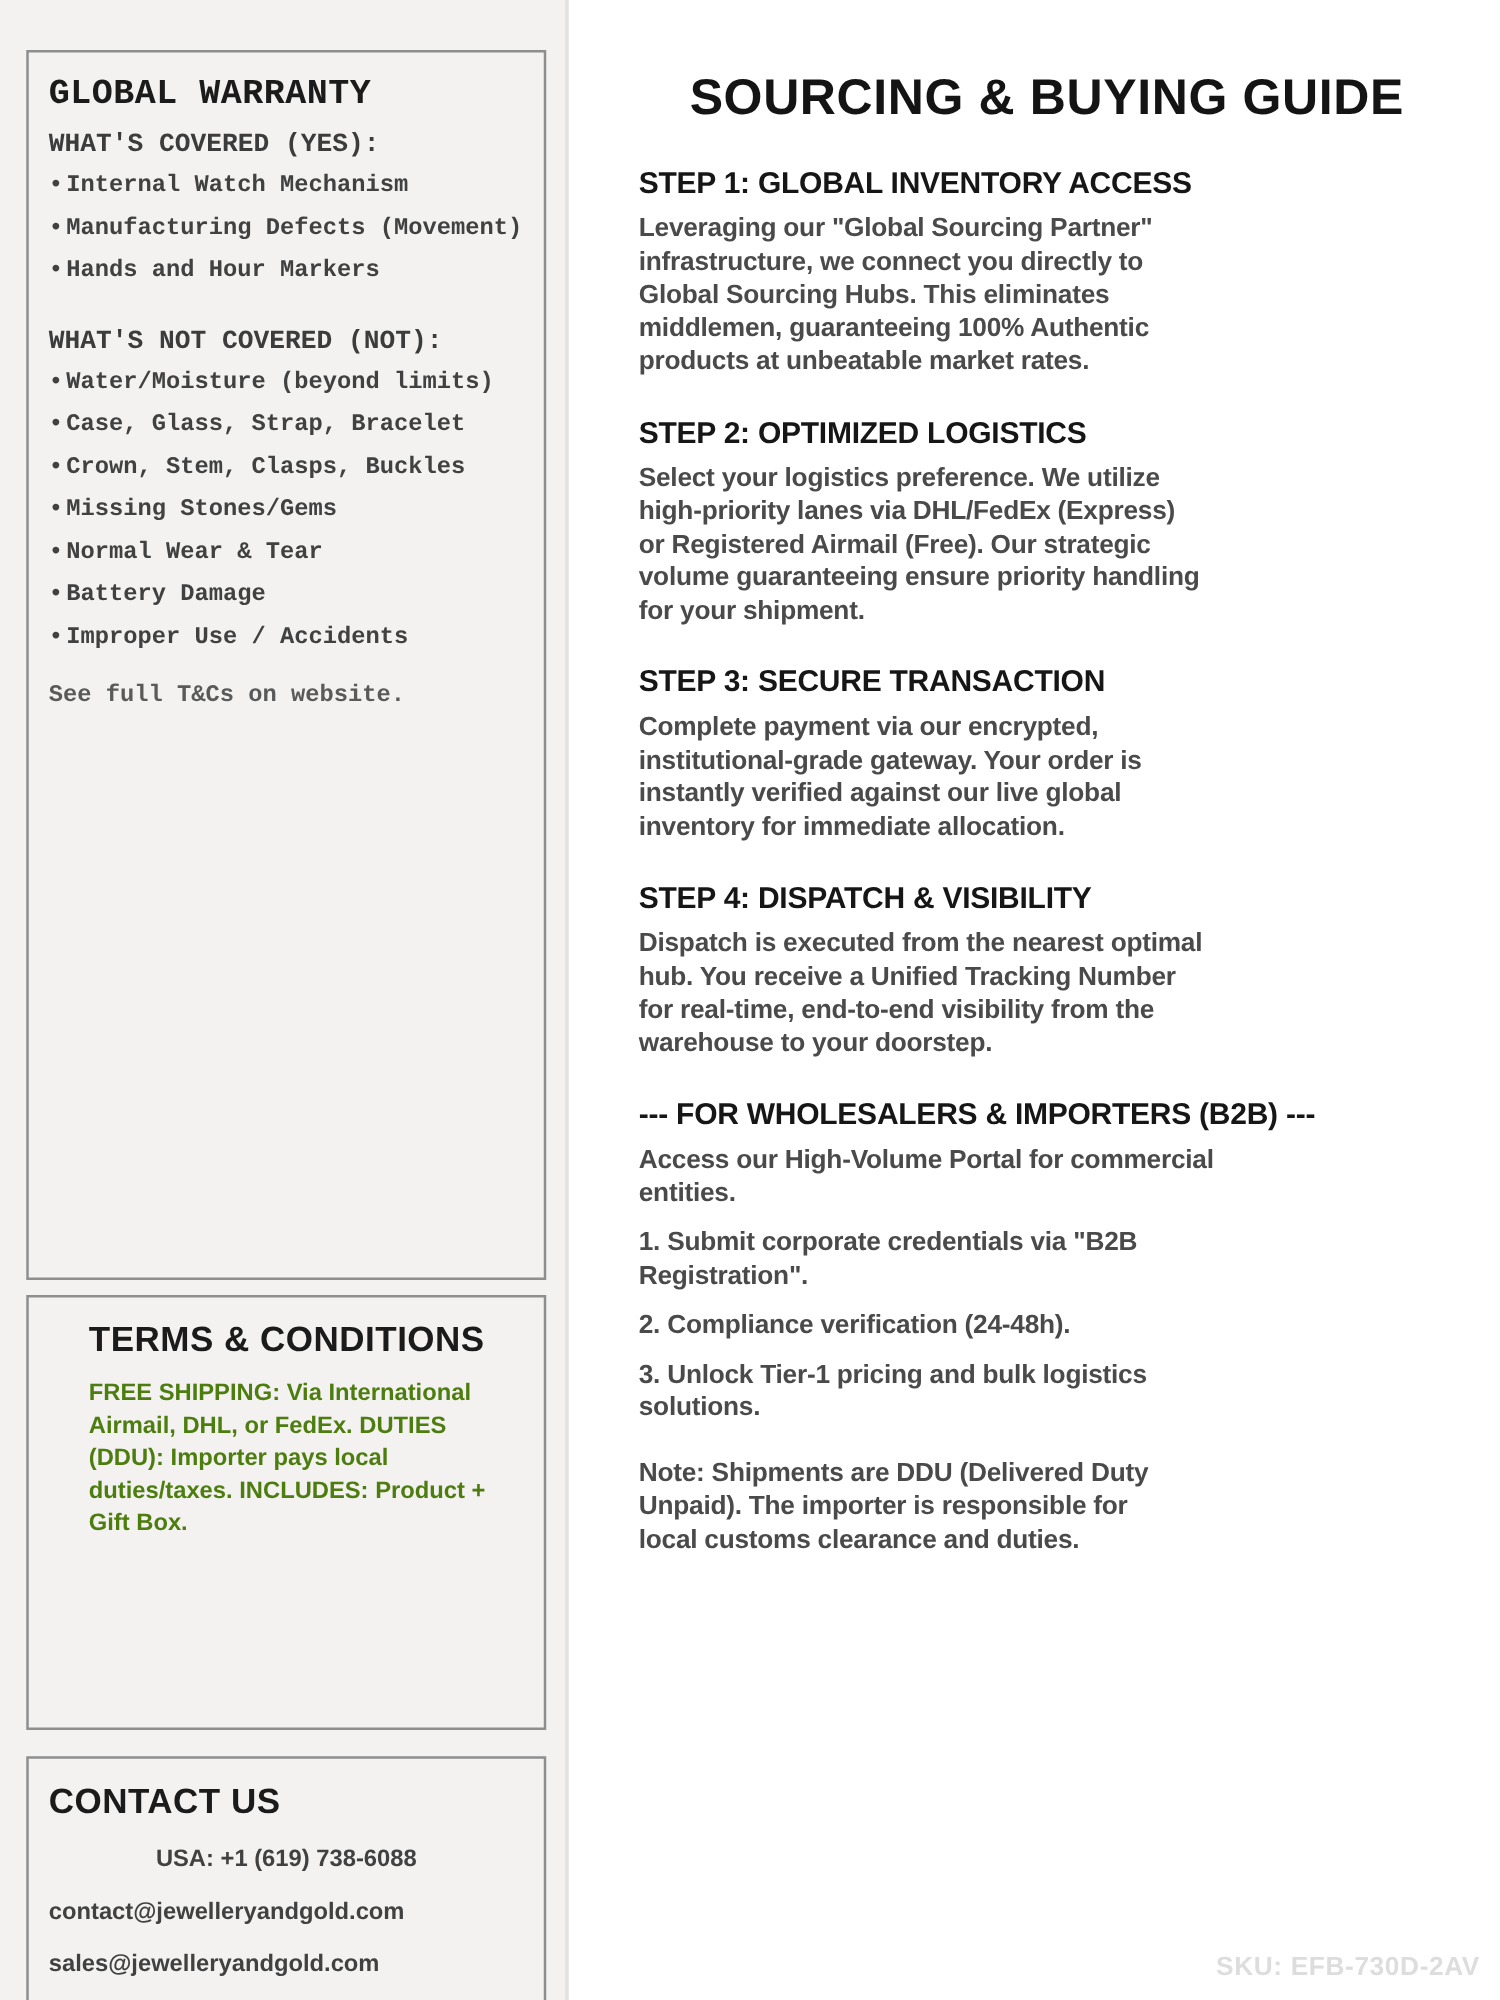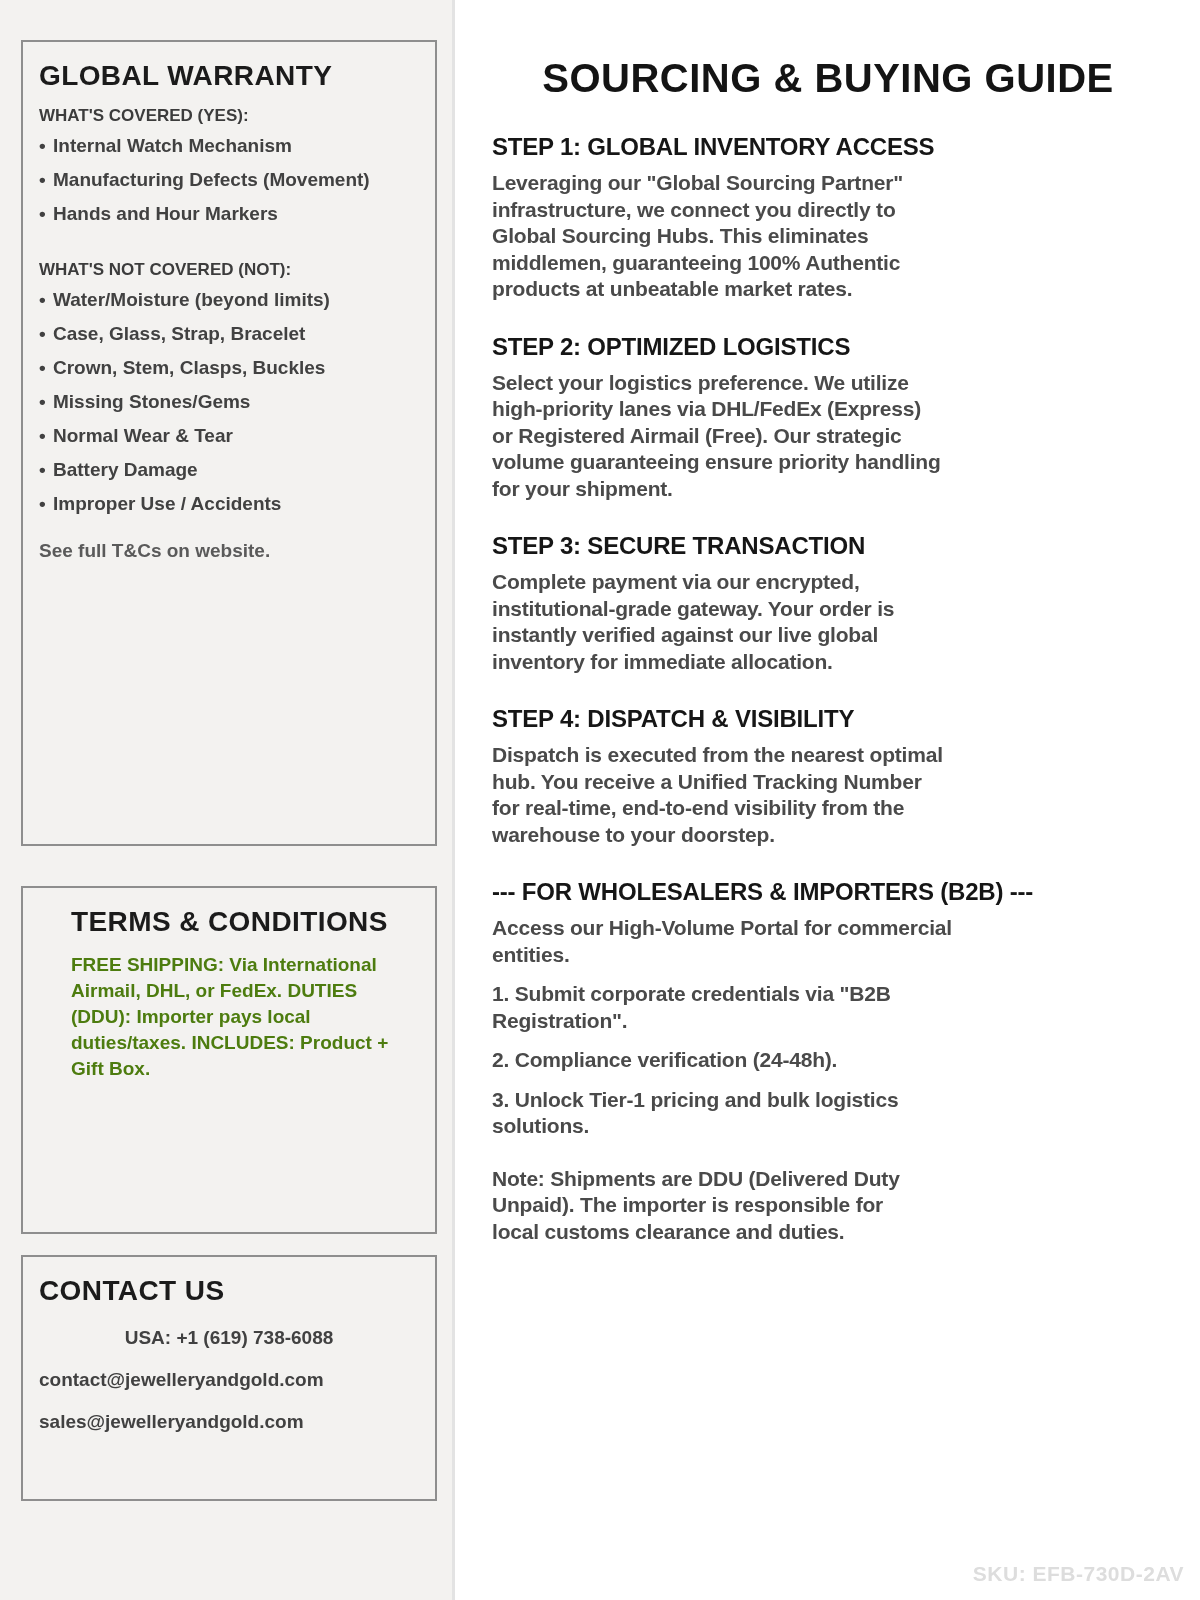--- a/index.html
+++ b/index.html
@@ -20,30 +20,30 @@
     border-right: 3px solid #e3e3e3;
     padding: 40px 18px 0 21px;
   }
   .side-box {
     background: #f3f2f0;
     border: 2px solid #8e8e8e;
     width: 416px;
     padding: 18px 16px;
     overflow: hidden;
   }
-  .box-warranty { height: 806px; margin-bottom: 40px; }
+  .box-warranty { height: 984px; margin-bottom: 12px; font-family: Liberation Mono, monospace; }
   .box-terms    { height: 348px; margin-bottom: 21px; padding-left: 48px; }
   .box-contact  { height: 246px; }
 
   .side-title {
     font-size: 28px; font-weight: 700; color: #1b1b1b;
     letter-spacing: 0.4px; margin-bottom: 14px;
   }
   .side-subhead {
-    font-size: 17px; font-weight: 700; color: #3c3c3c;
+    font-size: 21px; font-weight: 700; color: #3c3c3c;
     margin-bottom: 10px;
   }
   .side-subhead.second { margin-top: 36px; }
   .side-list { list-style: none; }
   .side-list li {
     font-size: 19px; font-weight: 700; color: #414141;
     padding-left: 14px; position: relative;
     margin-bottom: 14px; line-height: 20px;
   }
   .side-list li::before {
@@ -60,21 +60,21 @@
   }
   .contact-line {
     font-size: 19px; font-weight: 700; color: #414141;
     margin-bottom: 20px;
   }
   .contact-line.first { margin-top: 20px; text-align: center; }
 
   
   .main {
     flex: 1; height: 1600px;
-    padding: 56px 36px 0 37px;
+    padding: 56px 36px 0 56px;
     position: relative;
   }
   .main-title {
     font-size: 40px; font-weight: 800; color: #141414;
     text-align: center; letter-spacing: 0.5px;
     margin-bottom: 32px;
     font-stretch: condensed;
   }
   .step-heading {
     font-size: 24px; font-weight: 700; color: #161616;

